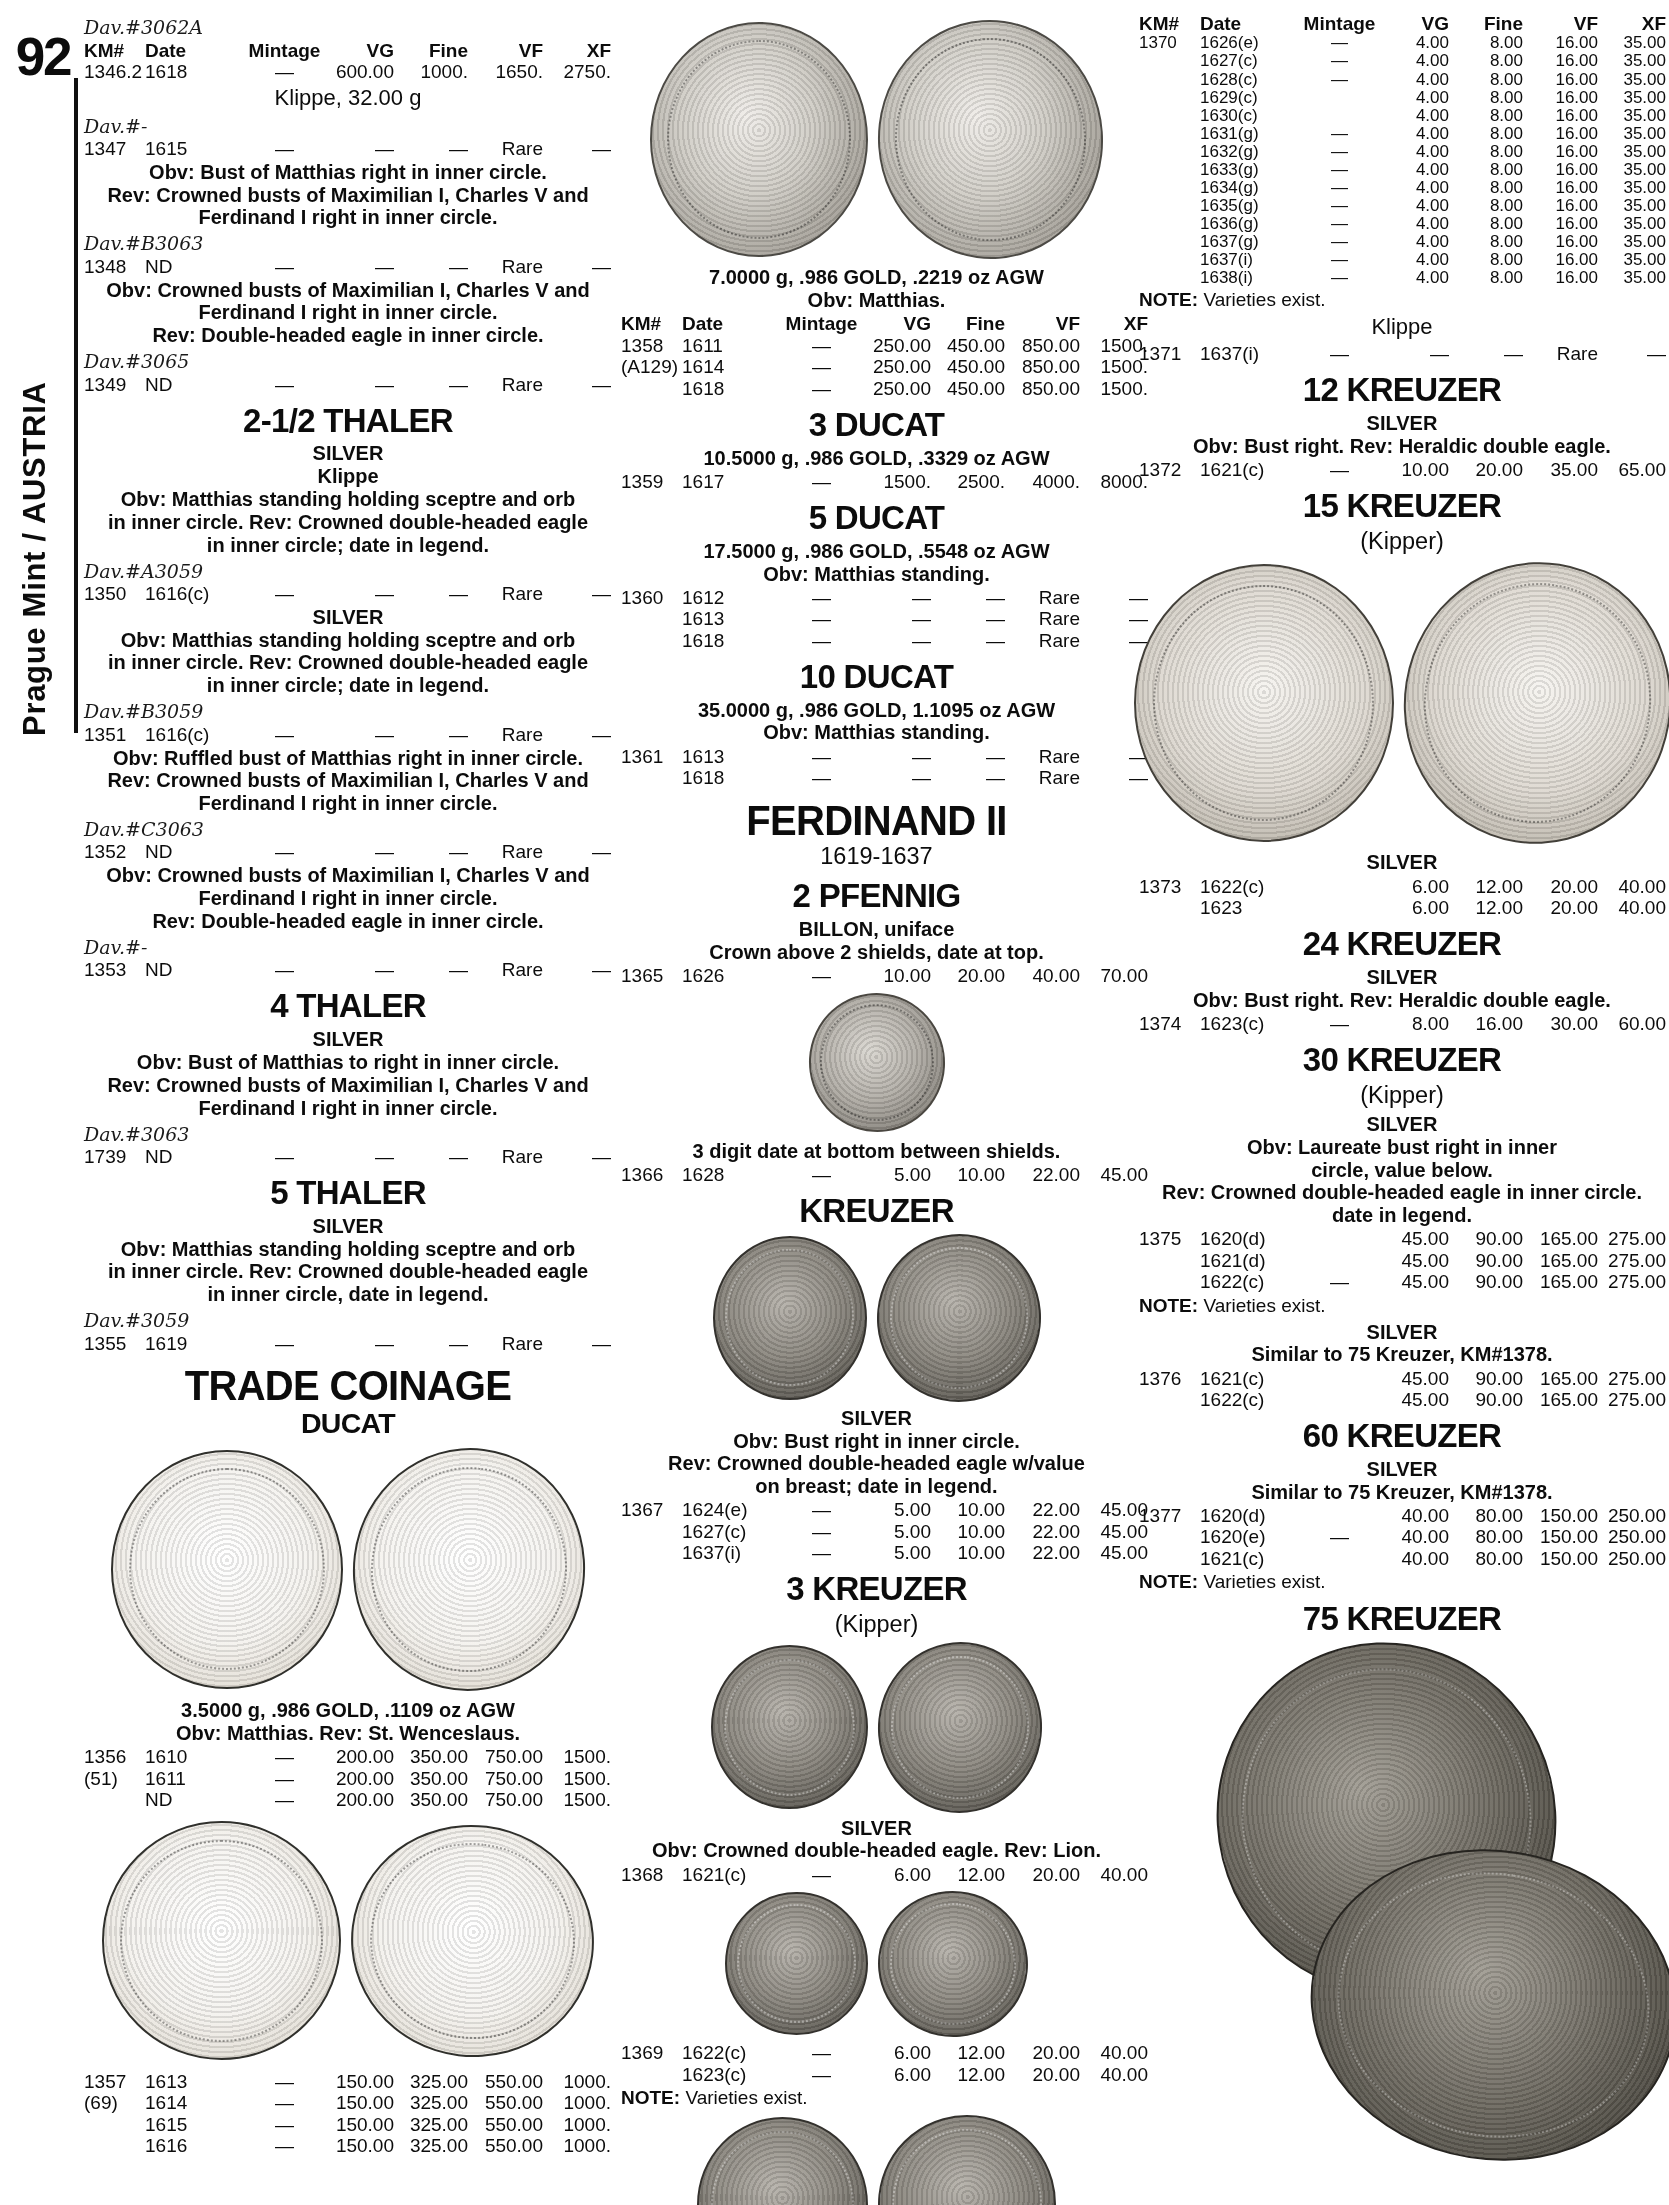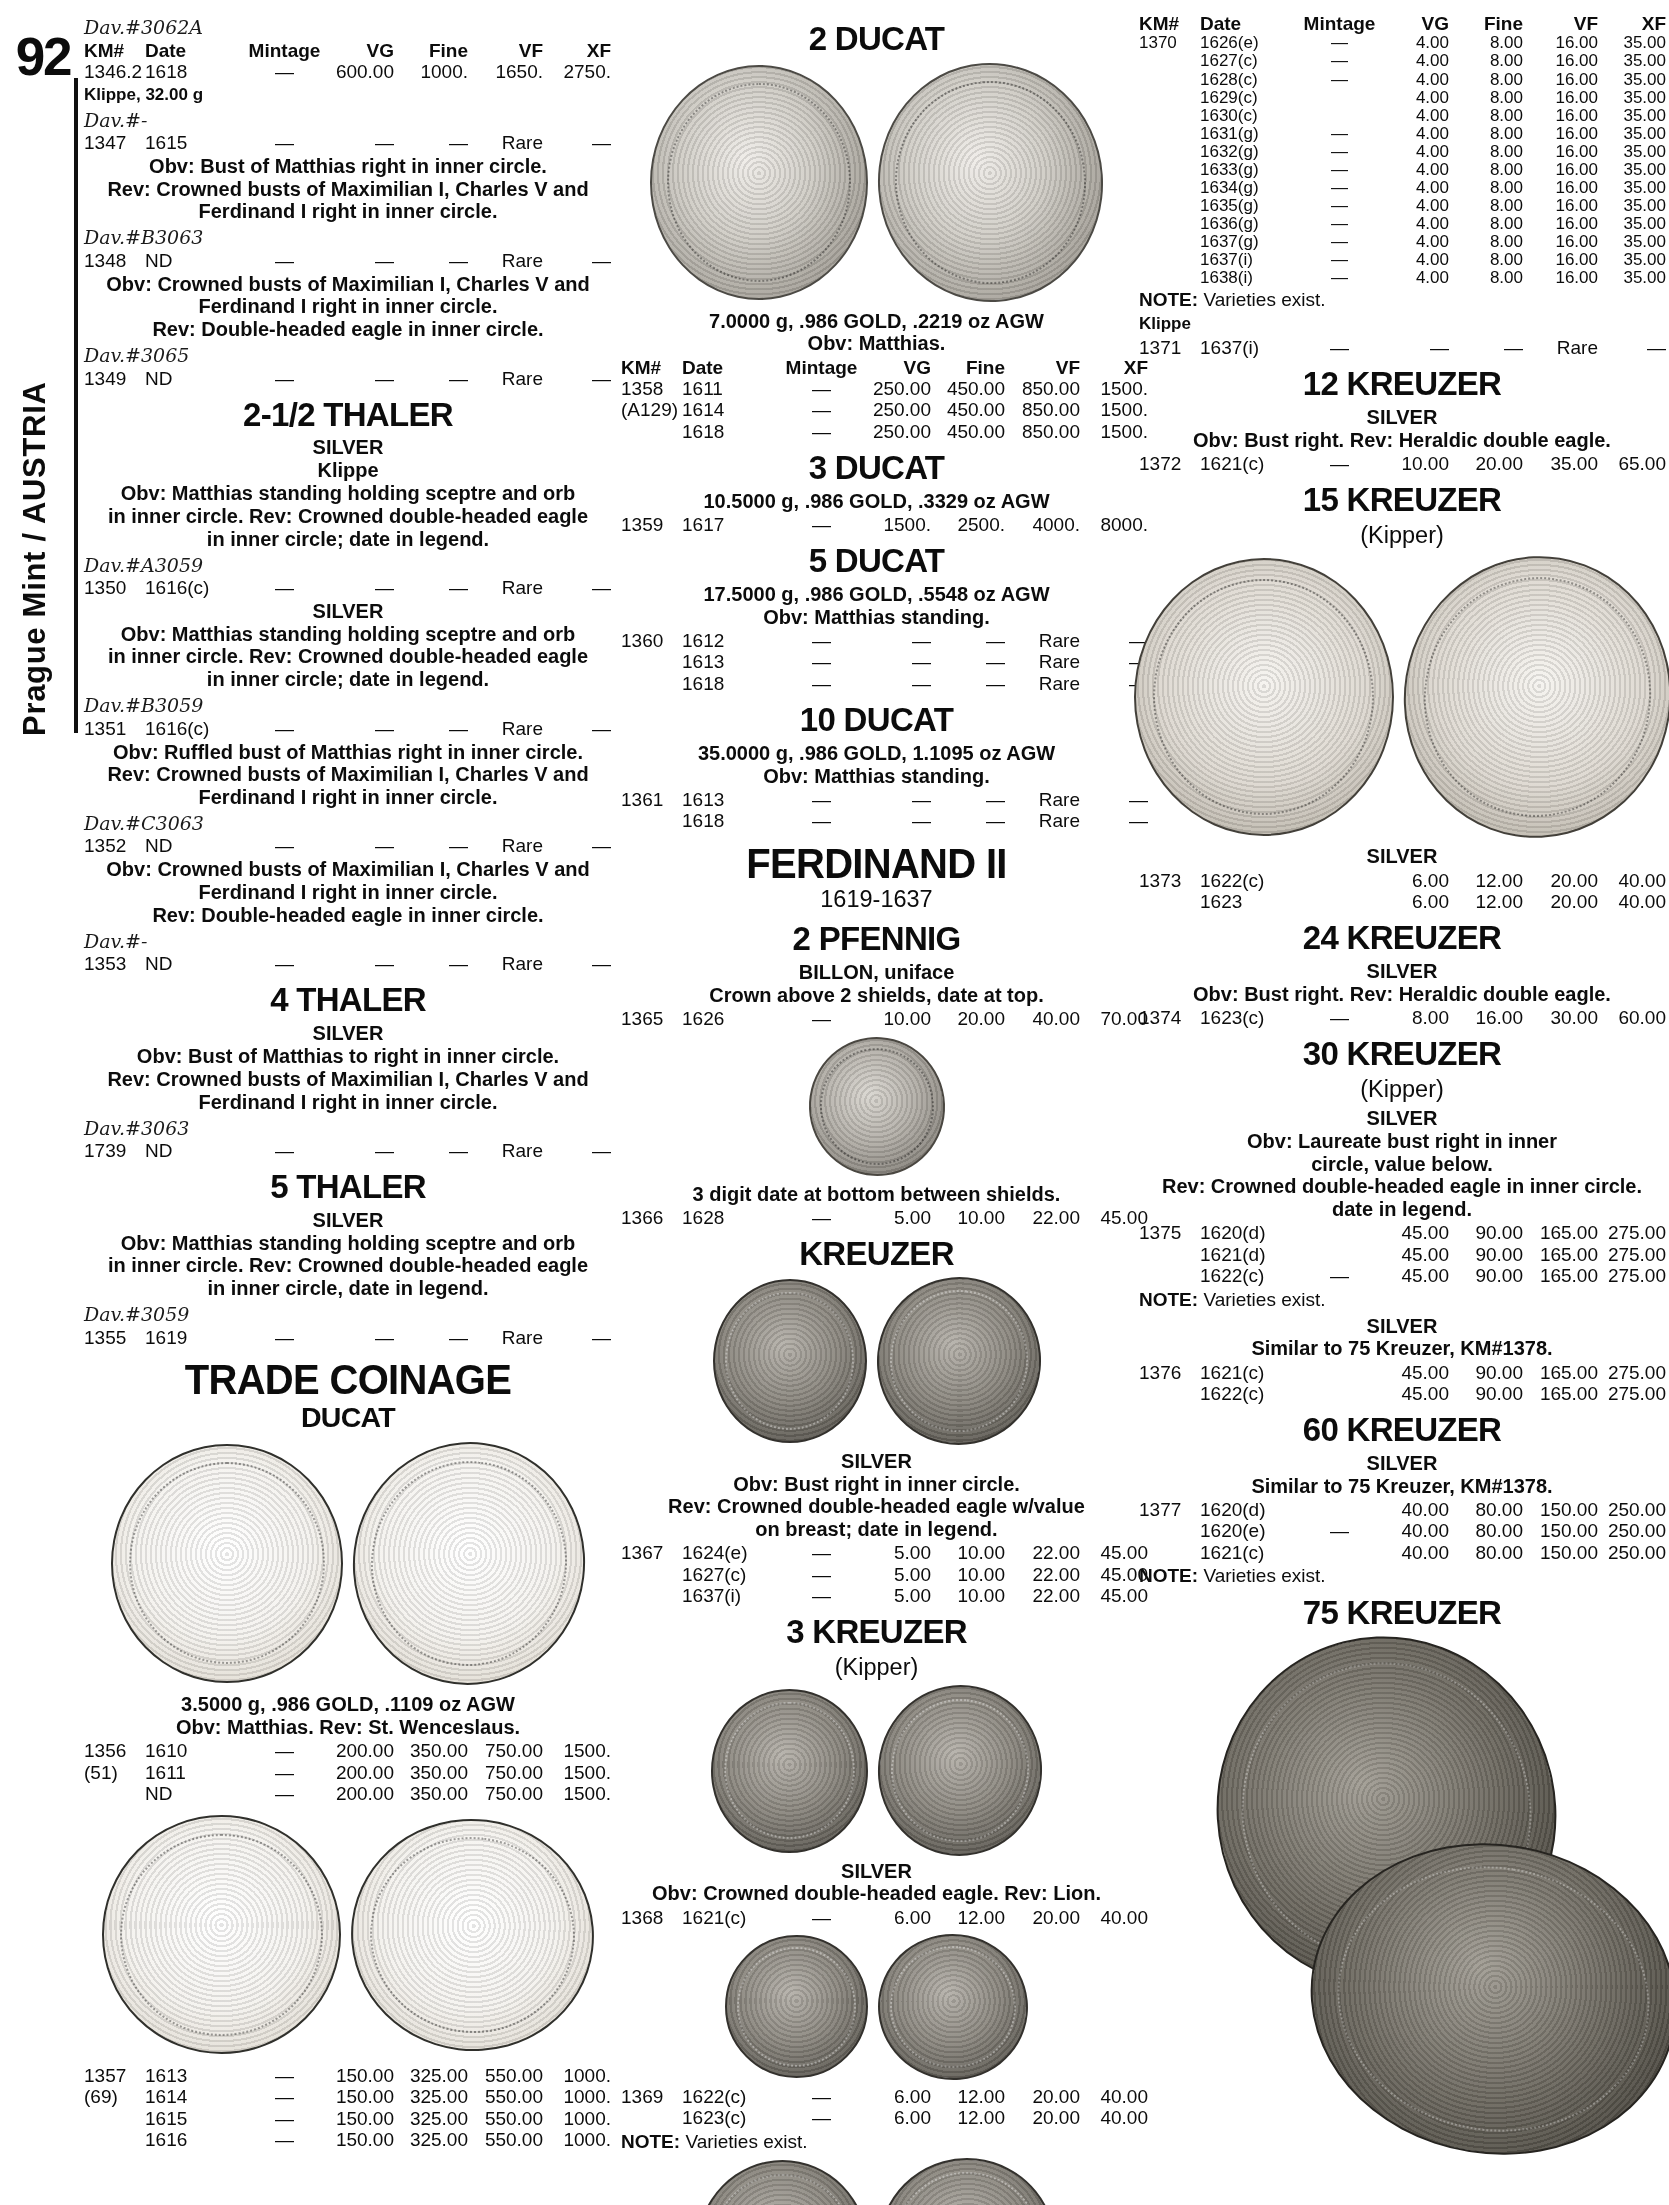--- a/index.html
+++ b/index.html
@@ -19,21 +19,21 @@
   .col-right{left:1139px;width:526px;}
   
   .h1{font-size:40px;font-weight:700;text-align:center;line-height:1.05;margin:10px 0 2.8px;
       letter-spacing:-0.7px;transform:scaleY(1.08);}
   .h2{font-size:33px;font-weight:700;text-align:center;line-height:1.05;margin:8.5px 0 4.3px;letter-spacing:-0.7px;}
   .h3{font-size:28.5px;font-weight:700;text-align:center;line-height:1.05;margin:1.4px 0 4.3px;letter-spacing:-0.7px;}
   .dav{font-family:"DejaVu Serif",serif;font-style:italic;font-size:19px;line-height:1.1;
        margin:4.3px 0 1.4px;color:#1a1a1a;}
   .desc{font-weight:700;font-size:20px;text-align:center;line-height:1.14;margin:1.4px 0 1.4px;}
   .desc-line{white-space:nowrap;}
-  .center-bold{font-weight:700;font-size:17px;margin:2.8px 0;}
+  .center-bold{font-weight:400;font-size:22px;text-align:center;margin:2.8px 0;}
   .sub{font-size:23.5px;text-align:center;margin:2.8px 0 4.3px;font-weight:400;}
   .note{font-size:19px;margin:2.1px 0 3.6px;font-weight:400;}
   .note-label{font-weight:700;}
   
   .trow{display:grid;grid-template-columns:61px 101px 77px 71px 74px 75px 68px;
         font-size:19px;line-height:1.13;font-weight:500;align-items:baseline;}
   .trow span{white-space:nowrap;}
   .trow .c0,.trow .c1{text-align:left;}
   .trow .c2{text-align:center;}
   .trow .c3,.trow .c4,.trow .c5,.trow .c6{text-align:right;}
@@ -309,21 +309,20 @@
         <span class="c0"></span>
         <span class="c1">1616</span>
         <span class="c2">—</span>
         <span class="c3">150.00</span>
         <span class="c4">325.00</span>
         <span class="c5">550.00</span>
         <span class="c6">1000.</span>
       </div>
     </section>
   <section class="col col-mid">
-      <div class="h2">2 DUCAT</div>
       <div class="coins v-oval" style="height: 242px;">
         <span class="coin" style="width: 214px; height: 231px;"></span>
         <span class="coin" style="width: 221px; height: 235px;"></span>
       </div>
       <div class="desc">
         <div class="desc-line">7.0000 g, .986 GOLD, .2219 oz AGW</div>
         <div class="desc-line">Obv: Matthias.</div>
       </div>
       <div class="trow thead">
         <span class="c0">KM#</span>

